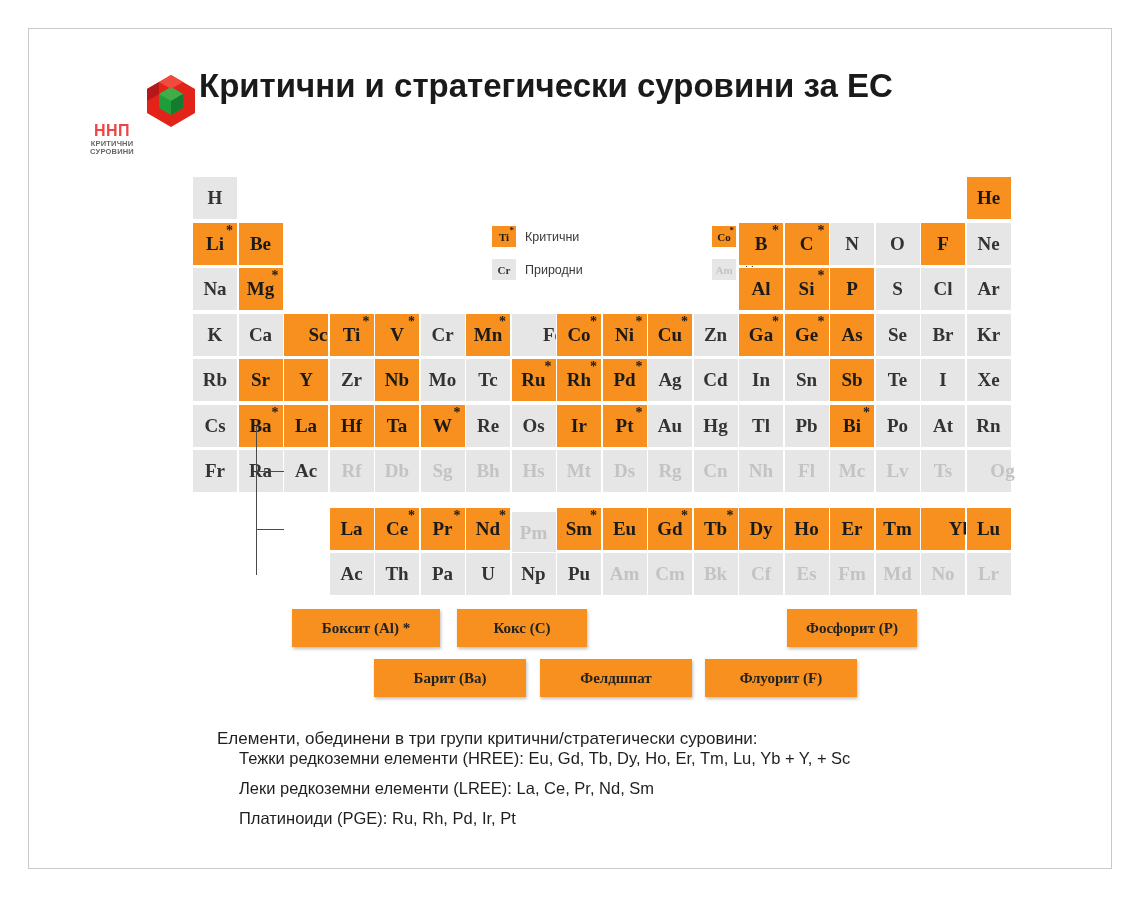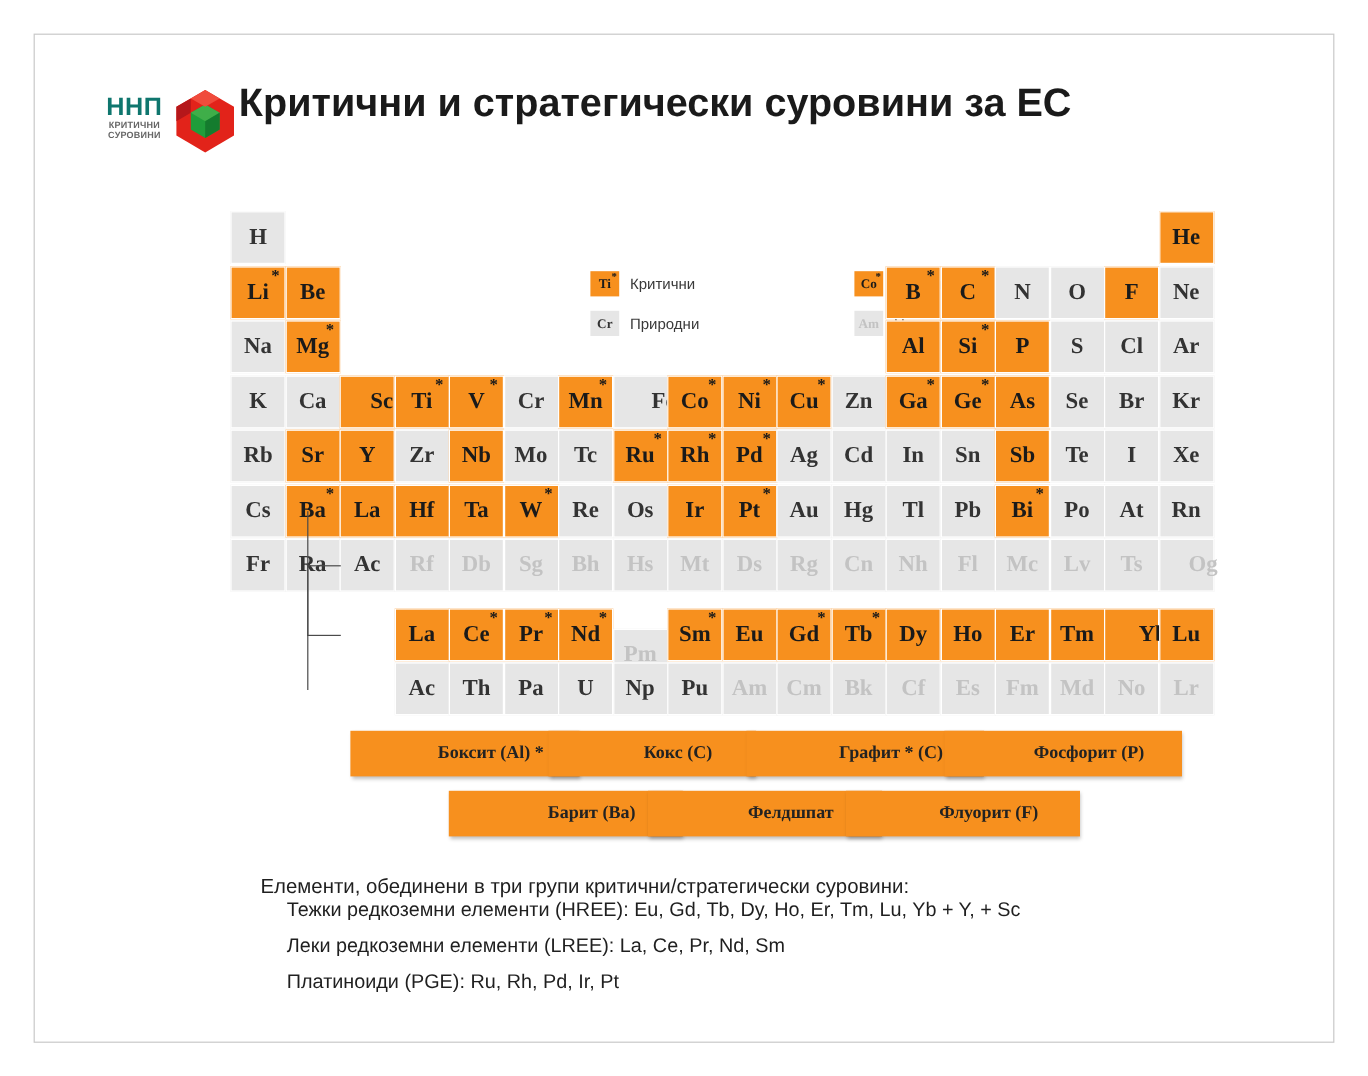--- a/index.html
+++ b/index.html
@@ -4,21 +4,21 @@
 <style>
   html,body{margin:0;padding:0;background:#ffffff;}
   body{width:1140px;height:897px;font-family:"Liberation Sans",sans-serif;}
   #slide{position:relative;width:1140px;height:897px;box-sizing:border-box;}
   .frame{position:absolute;left:28px;top:28px;width:1084px;height:841px;border:1px solid #c9c9c9;box-sizing:border-box;background:#fff;}
 
   
   .header{position:absolute;left:30px;top:30px;width:1020px;height:80px;}
   .logo-wrap{position:absolute;left:22px;top:12px;width:125px;height:58px;}
   .logo-text{position:absolute;left:0;top:8px;width:62px;text-align:center;line-height:1.05;}
-  .logo-text .l1{font-size:21px;font-weight:bold;color:#0f766e;letter-spacing:.5px;}
+  .logo-text .l1{font-size:16px;font-weight:bold;color:#ef4444;letter-spacing:.5px;margin-top:44px;}
   .logo-text .l2{font-size:7.5px;font-weight:bold;color:#666;letter-spacing:.2px;}
   .logo-text .l3{font-size:7.5px;font-weight:bold;color:#666;letter-spacing:.2px;}
   .logo-mark{position:absolute;left:62px;top:2px;width:56px;height:56px;}
   .title{position:absolute;left:140px;top:8px;font-size:33px;font-weight:bold;color:#1a1a1a;white-space:nowrap;font-family:"Liberation Sans",sans-serif;}
 
   
   #ptable{position:absolute;left:163px;top:147px;width:852px;height:411px;}
   .cell{position:absolute;width:46px;height:44px;box-sizing:border-box;border:1px solid #ffffff;
         display:flex;align-items:center;justify-content:center;font-size:19px;font-weight:bold;
         font-family:"Liberation Serif",serif;}
@@ -35,21 +35,21 @@
   .legend{position:absolute;left:300px;top:45px;width:420px;height:62px;}
   .lg-item{position:absolute;display:flex;align-items:center;}
   .lg-chip{width:24px;height:21px;box-sizing:border-box;display:flex;align-items:center;justify-content:center;
            font-size:11px;font-weight:bold;font-family:"Liberation Serif",serif;position:relative;}
   .lg-chip .star{font-size:9px;top:0px;right:2px;}
   .lg-label{margin-left:9px;font-size:12.5px;color:#3a3a3a;font-family:"Liberation Sans",sans-serif;white-space:nowrap;}
 
   
   .minerals{position:absolute;left:163px;top:578px;width:852px;height:100px;}
   .mbtn{position:absolute;height:38px;background:#f7901e;color:#222;display:flex;align-items:center;justify-content:center;
-        font-size:15px;font-weight:bold;font-family:"Liberation Serif",serif;box-shadow:1px 2px 3px rgba(0,0,0,.25);white-space:nowrap;padding-left:43px;}
+        font-size:15px;font-weight:bold;font-family:"Liberation Serif",serif;box-shadow:1px 2px 3px rgba(0,0,0,.25);white-space:nowrap;}
 
   
   .notes{position:absolute;left:188px;top:700px;width:830px;color:#1f1f1f;}
   .notes .n0{font-size:17px;margin-bottom:0;}
   .notes .n{font-size:16.5px;margin-bottom:11px;padding-left:22px;}
 </style>
 </head>
 <body>
 
 <div id="slide">
@@ -405,21 +405,21 @@
           <span class="star">*</span>
         </div>
         <div class="cell c-orange" style="left: 227.5px; top: 330.5px;">
           <span>Pr</span>
           <span class="star">*</span>
         </div>
         <div class="cell c-orange" style="left: 273px; top: 330.5px;">
           <span>Nd</span>
           <span class="star">*</span>
         </div>
-        <div class="cell c-synth" style="left: 318.5px; top: 348px;">
+        <div class="cell c-synth" style="left: 318.5px; top: 335px;">
           <span>Pm</span>
         </div>
         <div class="cell c-orange" style="left: 364px; top: 330.5px;">
           <span>Sm</span>
           <span class="star">*</span>
         </div>
         <div class="cell c-orange" style="left: 409.5px; top: 330.5px;">
           <span>Eu</span>
         </div>
         <div class="cell c-orange" style="left: 455px; top: 330.5px;">
@@ -497,24 +497,21 @@
         <div class="conn2" style="left: 64px; top: 295px; width: 27px; height: 103px;"></div>
       </div>
 
     <div class="minerals">
         <div class="mbtn" style="left: 100px; top: 2px; width: 148px;">
           <span>Боксит (Al) *</span>
         </div>
         <div class="mbtn" style="left: 265px; top: 2px; width: 130px;">
           <span>Кокс (C)</span>
         </div>
-        <div class="mbtn" style="left: 430px; top: 2px; width: 155px;">
-          <span>Графит * (C)</span>
-        </div>
-        <div class="mbtn" style="left: 595px; top: 2px; width: 155px;">
+        <div class="mbtn" style="left: 595px; top: 2px; width: 130px;">
           <span>Фосфорит (P)</span>
         </div>
         <div class="mbtn" style="left: 182px; top: 52px; width: 152px;">
           <span>Барит (Ba)</span>
         </div>
         <div class="mbtn" style="left: 348px; top: 52px; width: 152px;">
           <span>Фелдшпат</span>
         </div>
         <div class="mbtn" style="left: 513px; top: 52px; width: 152px;">
           <span>Флуорит (F)</span>

